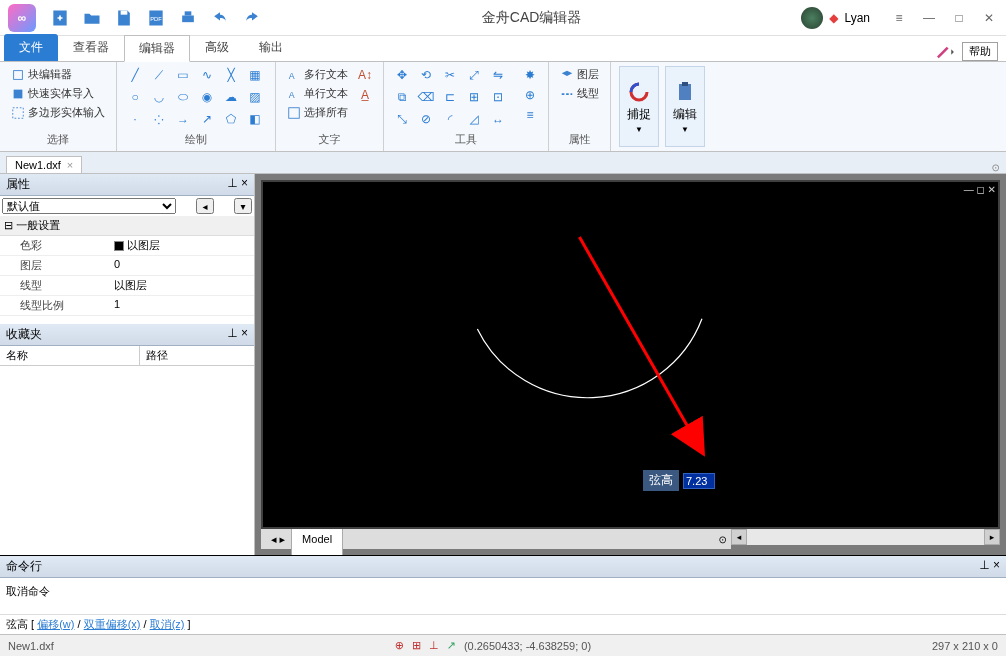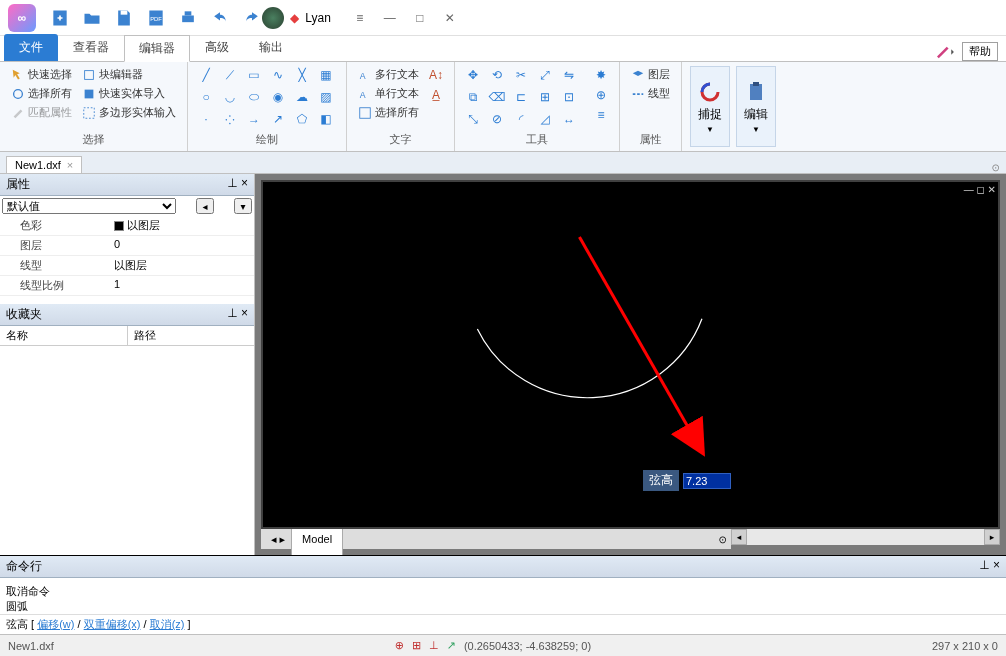--- a/index.html
+++ b/index.html
@@ -48,29 +48,29 @@
 .prop-dropdown select { flex: 1; font-size: 11px; }
 .prop-dropdown button { width: 18px; font-size: 10px; }
 .prop-table { font-size: 11px; }
 .prop-table .prop-section { background: #f0f0f0; padding: 2px 4px; border-bottom: 1px solid #ddd; }
 .prop-table .prop-row { display: flex; border-bottom: 1px solid #eee; }
 .prop-table .prop-key { width: 110px; padding: 2px 20px; color: #444; }
 .prop-table .prop-val { flex: 1; padding: 2px 4px; }
 .color-swatch { display: inline-block; width: 10px; height: 10px; background: #000; border: 1px solid #888; vertical-align: middle; }
 .fav-header { display: flex; font-size: 11px; border-bottom: 1px solid #ccc; }
 .fav-header div { padding: 2px 6px; }
-.fav-col-name { width: 128px; border-right: 1px solid #ccc; }
+.fav-col-name { width: 140px; border-right: 1px solid #ccc; }
 
 .canvas-area { flex: 1; display: flex; flex-direction: column; background: #7a7a7a; padding: 6px; }
 .canvas-wrap { flex: 1; background: #000; position: relative; border: 2px solid #404040; }
 .canvas-header-icons { position: absolute; top: 2px; right: 2px; display: flex; gap: 2px; color: #ccc; font-size: 10px; }
 .arc-svg { position: absolute; top: 0; left: 0; width: 100%; height: 100%; }
 .input-box { position: absolute; bottom: 36px; left: 380px; display: flex; align-items: center; gap: 4px; font-size: 12px; }
 .input-box .label { color: #fff; background: #3a5880; padding: 2px 6px; }
-.input-box input { width: 48px; background: #0030a0; color: #fff; border: 1px solid #3060c0; padding: 1px 2px; font-size: 11px; }
+.input-box input { width: 32px; background: #0030a0; color: #fff; border: 1px solid #3060c0; padding: 1px 2px; font-size: 11px; }
 .model-tabs { height: 20px; background: #ddd; display: flex; align-items: center; padding-left: 10px; font-size: 11px; }
 .model-tab { background: #fff; border: 1px solid #aaa; padding: 12px 10px; }
 .hscroll { height: 16px; background: #e8e8e8; display: flex; }
 .hscroll .arrow { width: 16px; background: #d0d0d0; border: 1px solid #aaa; text-align: center; line-height: 14px; font-size: 9px; }
 
 .cmd-panel { border-top: 1px solid #000000; }
 .cmd-log { background: #fff; height: 36px; padding: 6px 6px; font-size: 11px; overflow: hidden; }
 .cmd-input-line { background: #fff; padding: 2px 6px; font-size: 11px; border-top: 1px solid #ddd; }
 .cmd-input-line .base { color: #000; }
 .cmd-input-line a { color: #2b7cd3; text-decoration: underline; cursor: pointer; }
@@ -105,20 +105,21 @@
         <rect x="5" y="9" width="14" height="8" fill="#3b82d0"></rect>
         <rect x="8" y="4" width="8" height="5" fill="#3b82d0"></rect>
       </svg>
     <svg class="tb-icon" viewBox="0 0 24 24">
         <path d="M12 5l-7 5 7 5v-3c5 0 7 2 7 5 0-6-3-9-7-9z" fill="#3b82d0"></path>
       </svg>
     <svg class="tb-icon" viewBox="0 0 24 24">
         <path d="M12 5l7 5-7 5v-3c-5 0-7 2-7 5 0-6 3-9 7-9z" fill="#3b82d0"></path>
       </svg>
   </div>
+  <div class="app-title">金舟CAD编辑器</div>
   <div class="user-area">
     <div class="avatar"></div>
     <span class="diamond">◆</span>
     <span>Lyan</span>
   </div>
   <div class="win-controls">
     <div class="win-btn">≡</div>
     <div class="win-btn">—</div>
     <div class="win-btn">□</div>
     <div class="win-btn">✕</div>
@@ -136,40 +137,20 @@
         <path d="M3 14 L14 3 L16 5 L5 16z" fill="#d04080"></path>
         <path d="M19 6l3 3-3 3z" fill="#555"></path>
       </svg>
     <div class="help-btn">帮助</div>
   </div>
 </div>
 
 <div class="ribbon-content">
   <div class="ribbon-group">
     <div class="ribbon-group-body">
-      <div class="ribbon-col">
-        <div class="ribbon-item">
-            <svg viewBox="0 0 16 16">
-              <path d="M2 2l8 4-3 1 3 5-2 1-3-5-2 3z" fill="#e0a030"></path>
-            </svg>
-            <span>快速选择</span>
-          </div>
-        <div class="ribbon-item">
-            <svg viewBox="0 0 16 16">
-              <circle cx="8" cy="8" r="5" fill="none" stroke="#3b82d0" stroke-width="1.5"></circle>
-            </svg>
-            <span>选择所有</span>
-          </div>
-        <div class="ribbon-item" style="opacity:.5">
-            <svg viewBox="0 0 16 16">
-              <path d="M3 12l8-8 2 2-8 8z" fill="#999"></path>
-            </svg>
-            <span>匹配属性</span>
-          </div>
-      </div>
       <div class="ribbon-col">
         <div class="ribbon-item">
             <svg viewBox="0 0 16 16">
               <rect x="3" y="3" width="10" height="10" fill="none" stroke="#3b82d0"></rect>
             </svg>
             <span>块编辑器</span>
           </div>
         <div class="ribbon-item">
             <svg viewBox="0 0 16 16">
               <rect x="3" y="3" width="10" height="10" fill="#3b82d0"></rect>
@@ -326,20 +307,21 @@
     <div class="panel-header">
       <span>属性</span>
       <span class="pin">⊥ ×</span>
     </div>
     <div class="prop-dropdown">
       <select><option>默认值</option></select>
       <button>◂</button>
       <button>▾</button>
     </div>
     <div class="prop-table">
+      <div class="prop-section">⊟ <span>一般设置</span></div>
       <div class="prop-row">
           <div class="prop-key">色彩</div>
           <div class="prop-val"><span class="color-swatch"></span> <span>以图层</span></div>
         </div>
       <div class="prop-row">
           <div class="prop-key">图层</div>
           <div class="prop-val">0</div>
         </div>
       <div class="prop-row">
           <div class="prop-key">线型</div>
@@ -394,21 +376,20 @@
   </div>
 </div>
 
 <div class="cmd-panel">
   <div class="panel-header">
     <span>命令行</span>
     <span class="pin">⊥ ×</span>
   </div>
   <div class="cmd-log">
     <div>取消命令</div>
-    <div>圆弧</div>
   </div>
   <div class="cmd-input-line">
     <span class="base">弦高</span>
     [ <a>偏移(w)</a> /
     <a>双重偏移(x)</a> /
     <a>取消(z)</a> ]
   </div>
 </div>
 
 <div class="statusbar">

